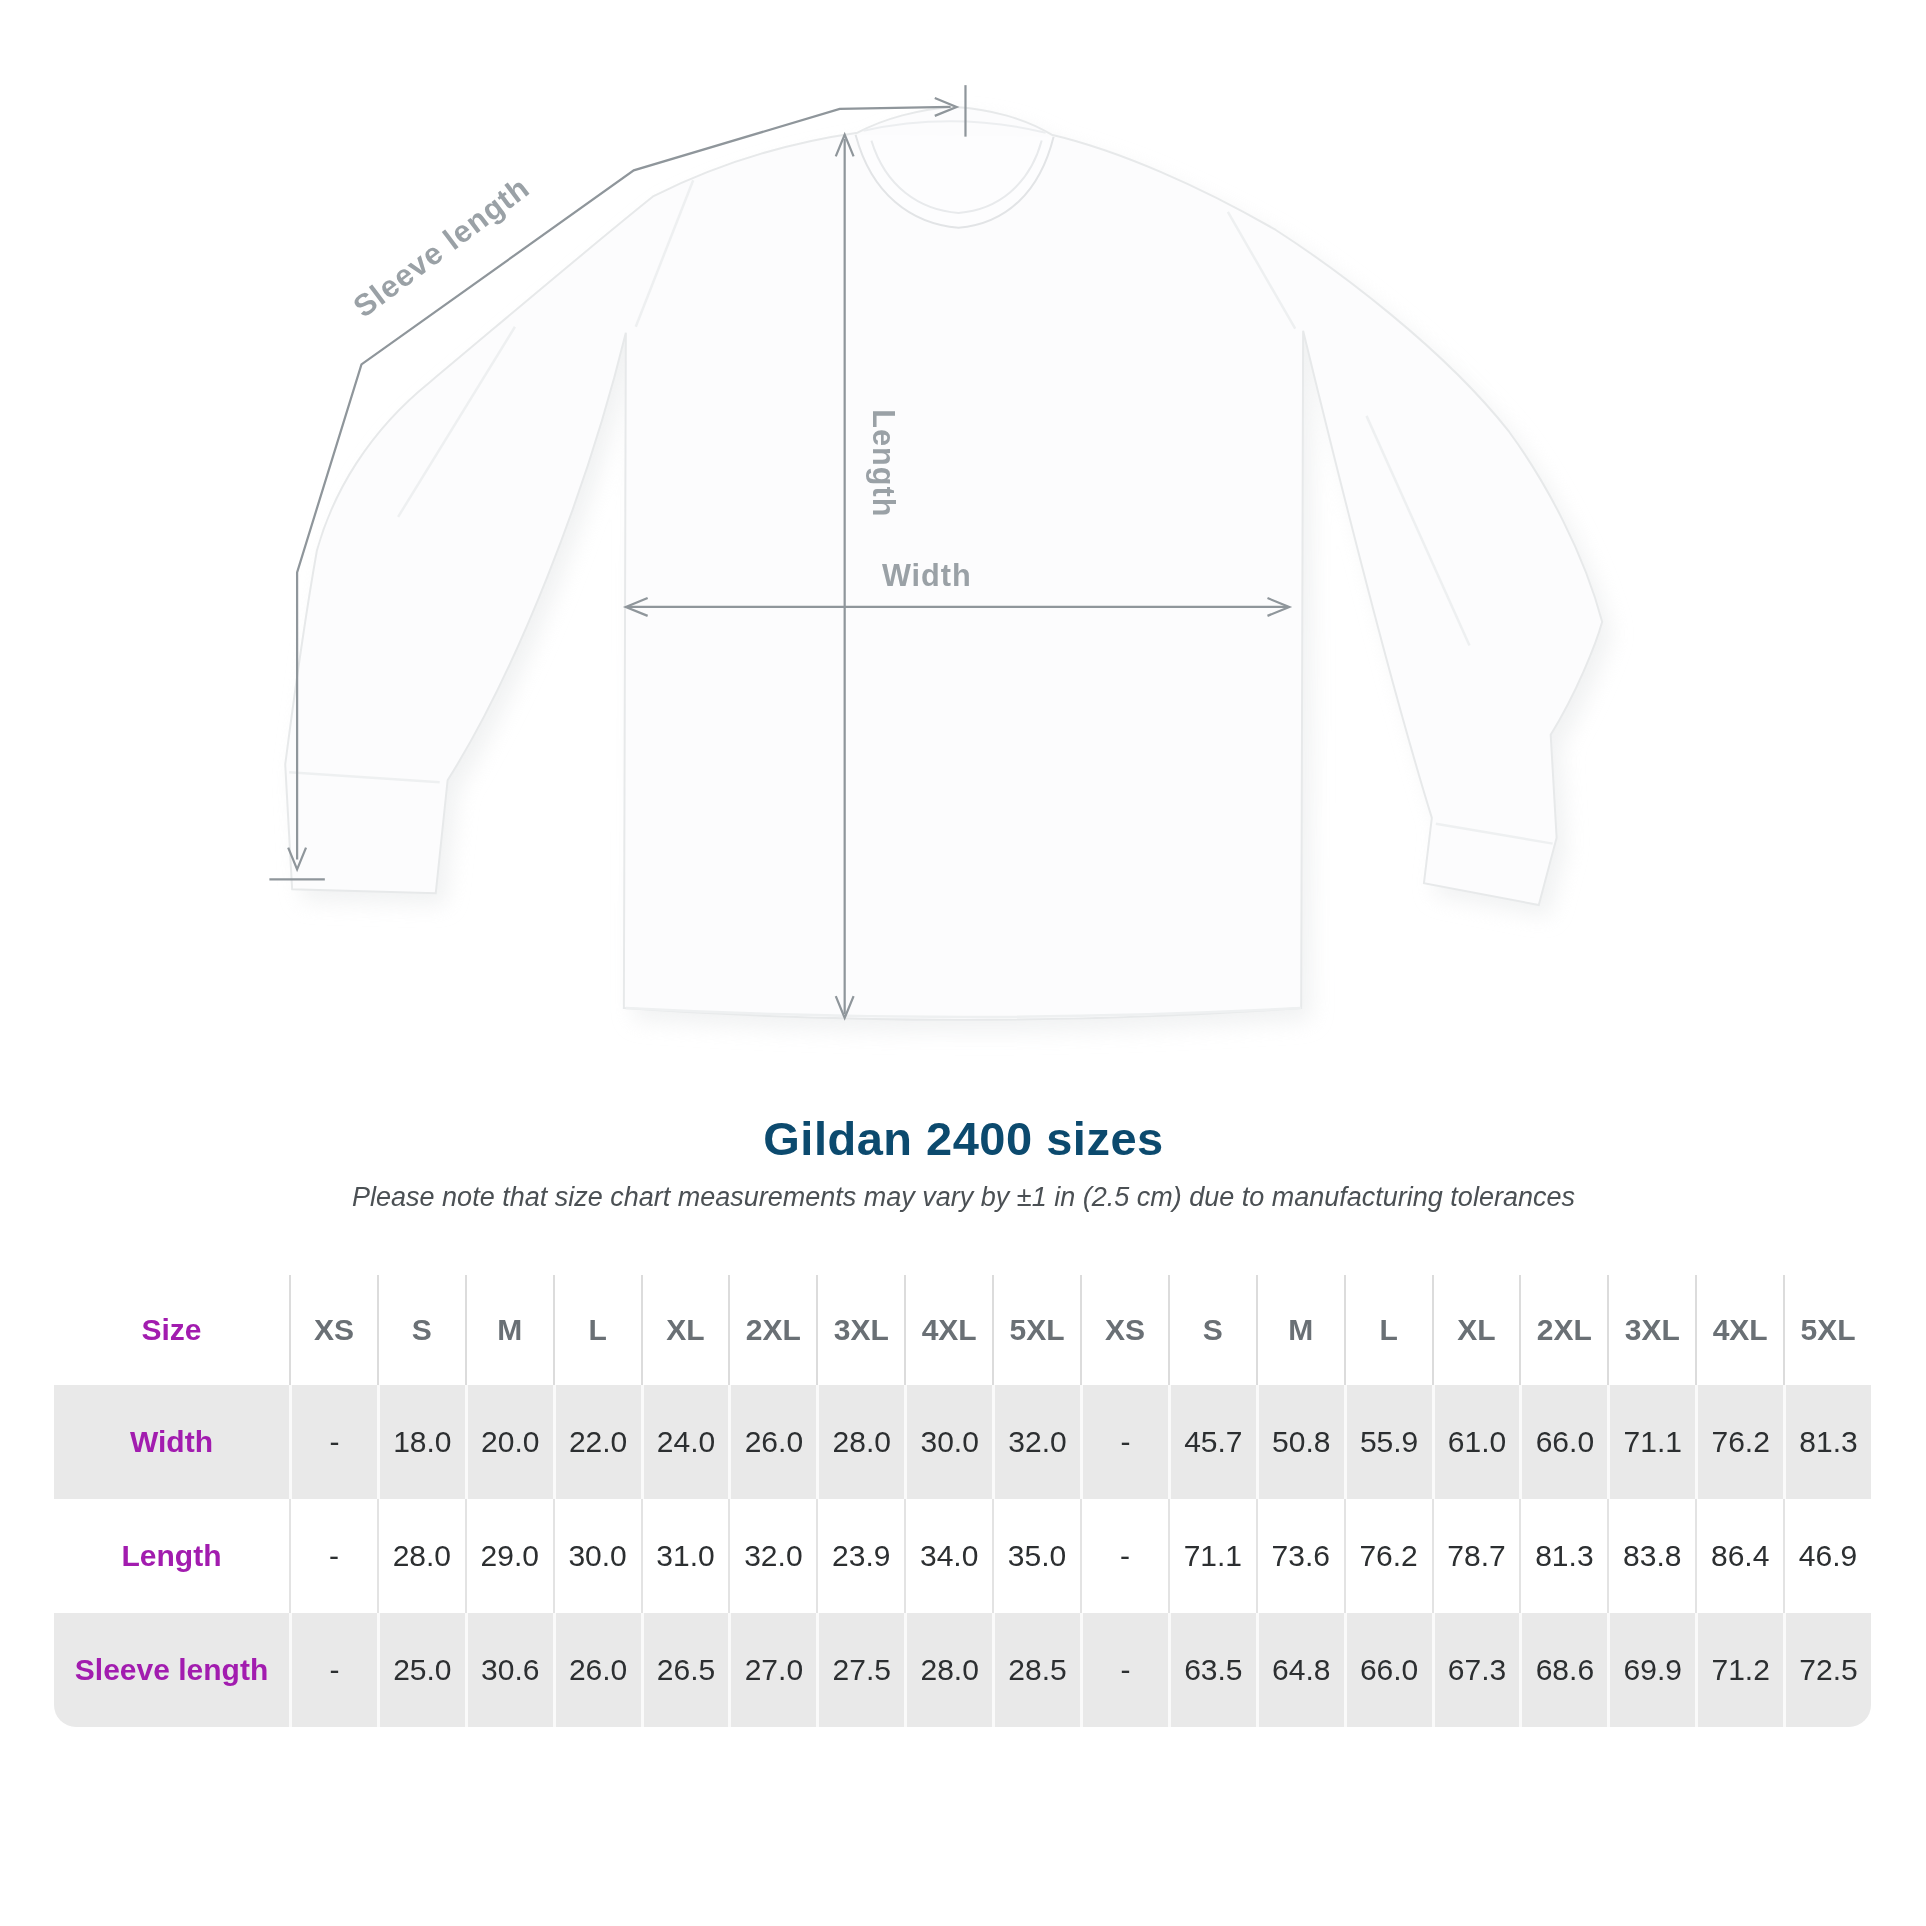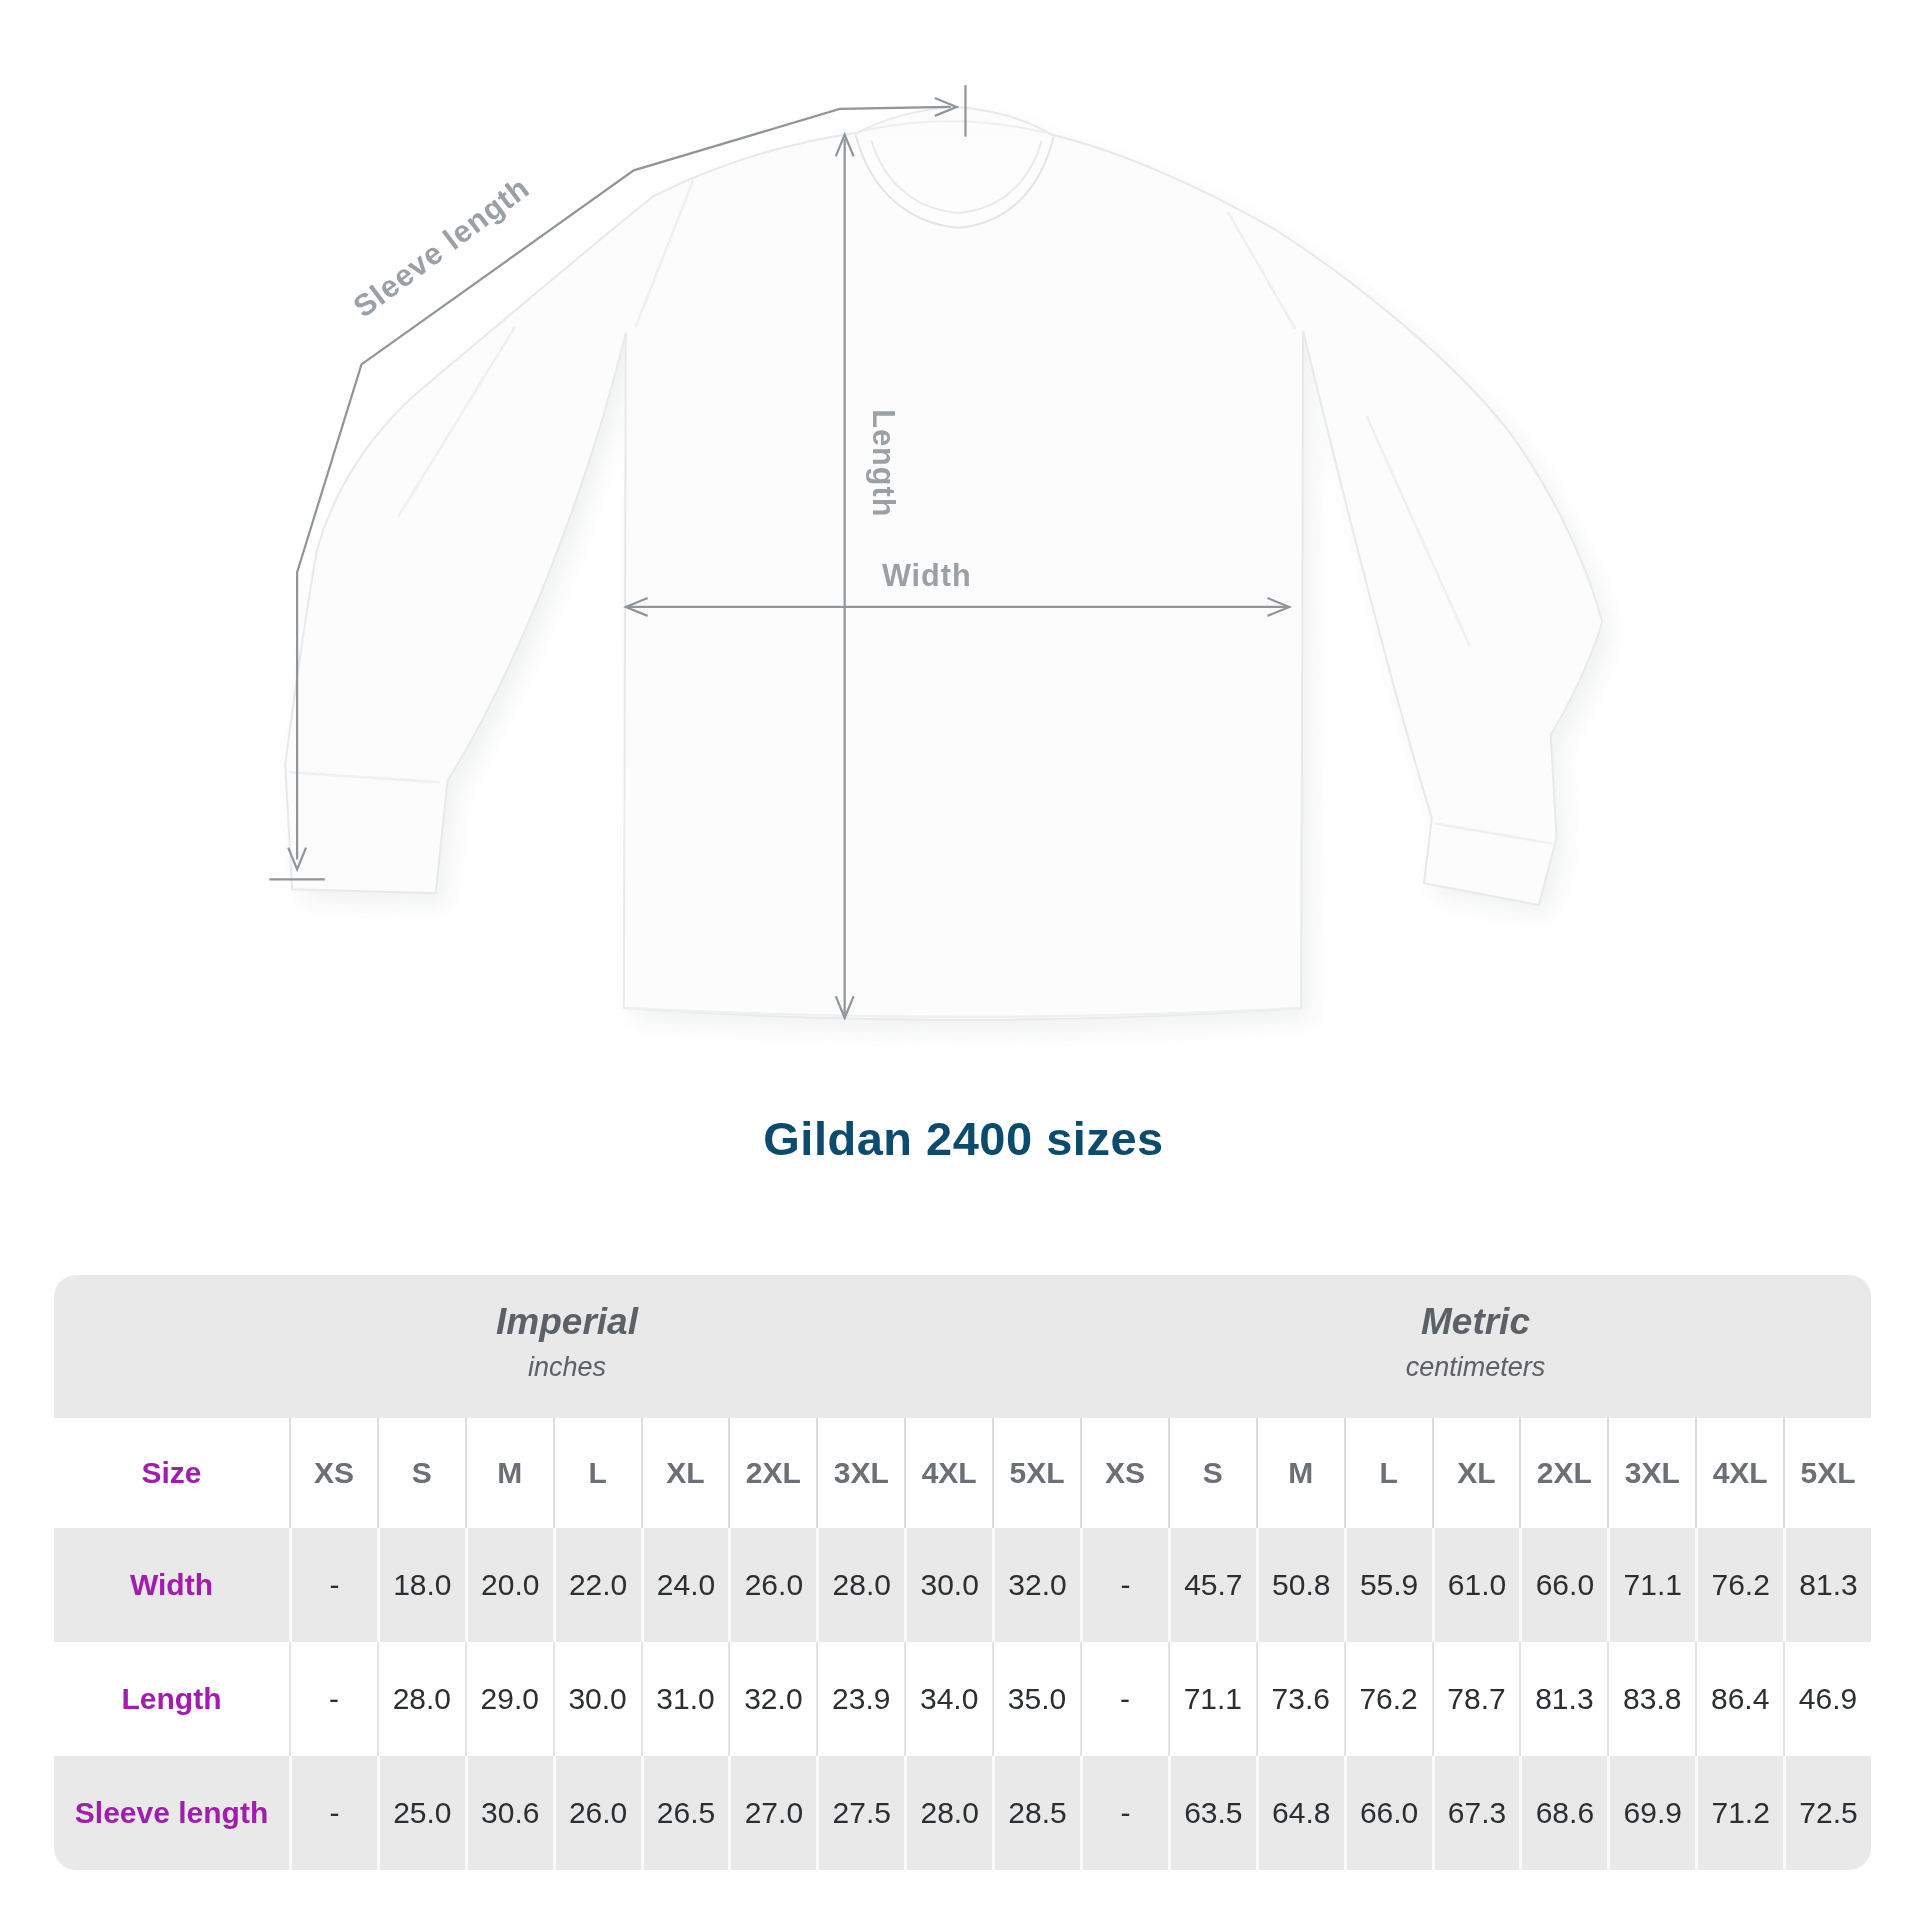--- a/index.html
+++ b/index.html
@@ -114,34 +114,25 @@
         <line class="measure-stroke" x1="634" y1="613" x2="1300" y2="613"></line>
         <path class="measure-stroke" d="M 654 604 L 632 613 L 654 622"></path>
         <path class="measure-stroke" d="M 1280 604 L 1302 613 L 1280 622"></path>
         <text class="measure-label" x="936" y="592" text-anchor="middle" fill="#8f969b">Width</text>
       </g>
     </svg>
   </div>
 
   <div class="heading">
     <h1>Gildan 2400 sizes</h1>
+    <p>Please note that size chart measurements may vary by ±1 in (2.5 cm) due to manufacturing tolerances</p>
   </div>
 
   <div class="size-table">
 
-    <div class="band">
-      <div class="sec">
-        <div class="sec-title">Imperial</div>
-        <div class="sec-sub">inches</div>
-      </div>
-      <div class="sec">
-        <div class="sec-title">Metric</div>
-        <div class="sec-sub">centimeters</div>
-      </div>
-    </div>
 
     <div class="trow size-row">
       <div class="cell row-label">Size</div>
 
     <div class="cell col-header">XS</div>
         <div class="cell col-header">S</div>
         <div class="cell col-header">M</div>
         <div class="cell col-header">L</div>
         <div class="cell col-header">XL</div>
         <div class="cell col-header">2XL</div>

